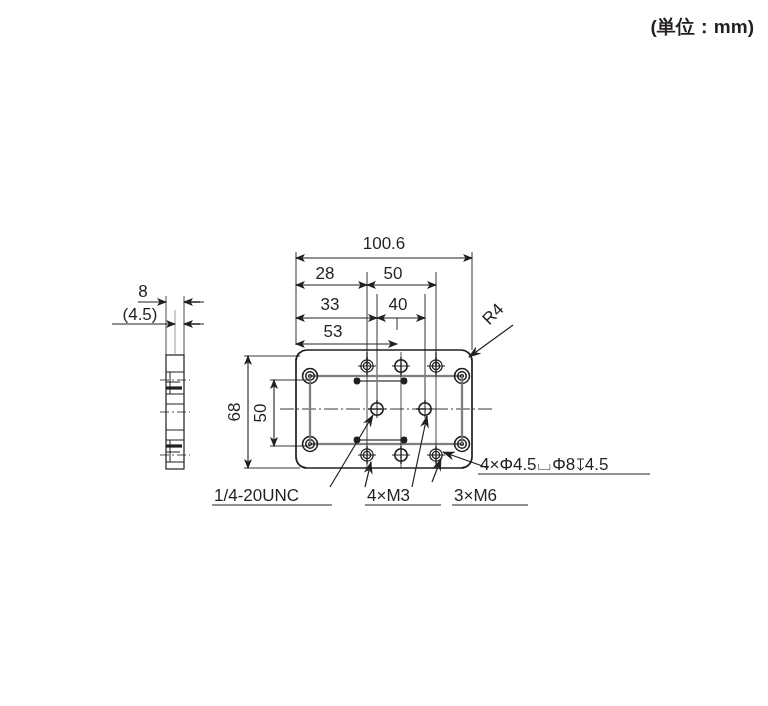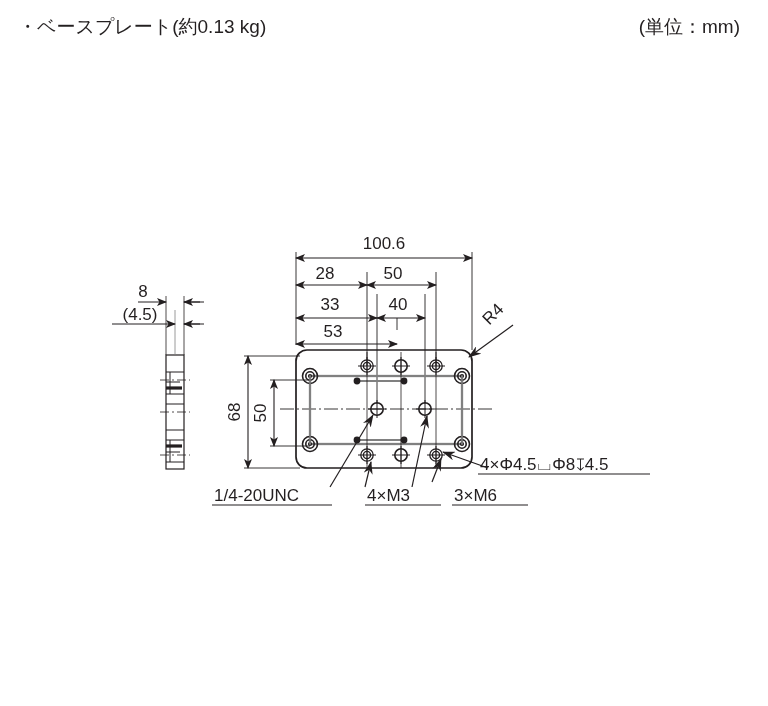--- a/index.html
+++ b/index.html
@@ -22,37 +22,36 @@
   }
   .hdr {
     position: absolute;
     top: 14px;
     font-size: 19px;
     letter-spacing: 0px;
     white-space: nowrap;
     color: #231f20;
   }
   #title-text { left: 18px; }
-  #unit-text  { right: 28px; }
+  #unit-text  { right: 14px; font-weight: bold; }
   #drawing-svg {
     position: absolute;
     left: 0;
     top: 0;
   }
   text {
     font-family: "Liberation Sans", sans-serif;
     fill: #231f20;
   }
 </style>
 </head>
 <body>
 
 <div id="page">
 
-  <div class="hdr" id="title-text">・ベースプレート(約0.13 kg)</div>
 
   <div class="hdr" id="unit-text">(単位：mm)</div>
 
   <svg id="drawing-svg" width="768" height="706" viewBox="0 0 768 706">
 
     <defs>
       <marker id="arrR" markerWidth="10" markerHeight="8" refX="9" refY="4" orient="auto" markerUnits="userSpaceOnUse">
         <path d="M0,0 L10,4 L0,8 L2.4,4 Z" fill="#231f20"></path>
       </marker>
       <marker id="arrL" markerWidth="10" markerHeight="8" refX="1" refY="4" orient="auto" markerUnits="userSpaceOnUse">

